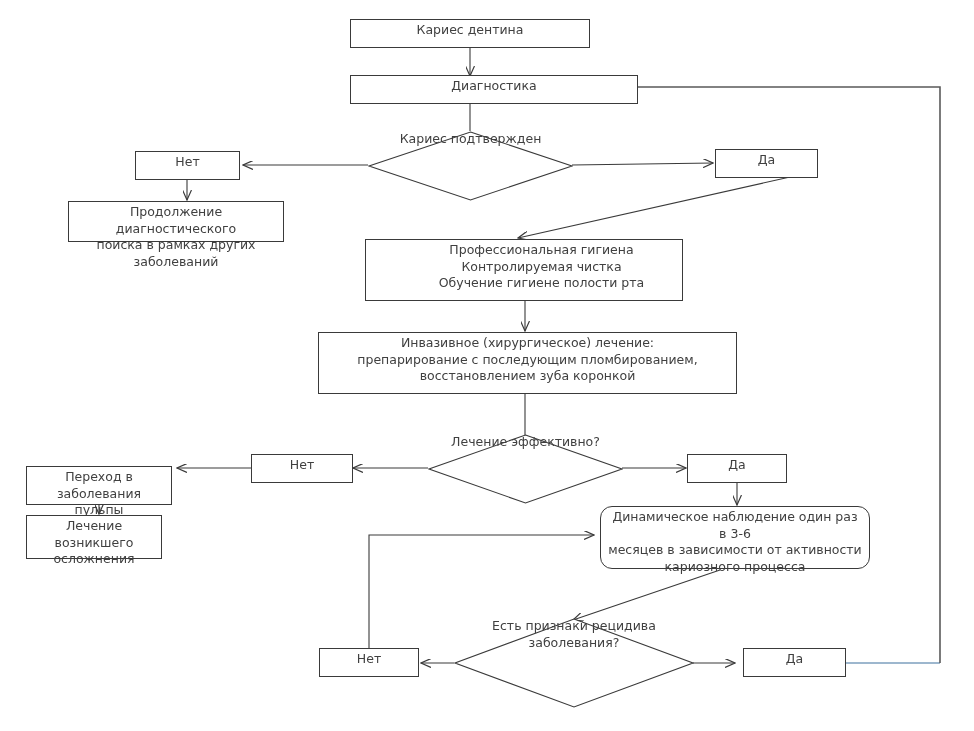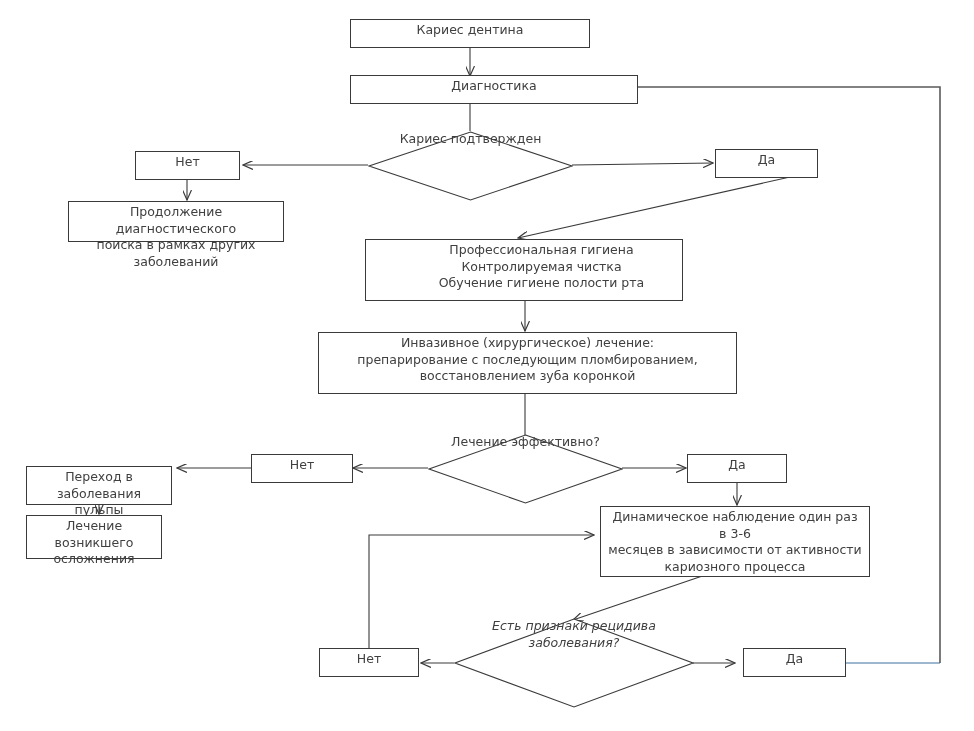--- a/index.html
+++ b/index.html
@@ -176,27 +176,27 @@
   <div class="node process" style="left:26px; top:466px; width:146px; height:39px;">
     <span>Переход в
 заболевания пульпы</span>
   </div>
 
   <div class="node process" style="left:26px; top:515px; width:136px; height:44px;">
     <span>Лечение возникшего
 осложнения</span>
   </div>
 
-  <div class="node process" style="left:600px; top:506px; width:270px; height:71px;">
+  <div class="node process" style="left:600px; top:506px; width:270px; height:63px;border-radius:12px;">
     <span>Динамическое наблюдение один раз в 3-6
 месяцев в зависимости от активности
 кариозного процесса</span>
   </div>
 
-  <div class="node decision" style="left:454px; top:618px; width:240px; height:90px;font-style:italic;">
+  <div class="node decision" style="left:454px; top:618px; width:240px; height:90px;">
     <svg class="decision-shape" viewBox="0 0 240 90" preserveAspectRatio="none">
       <polygon points="120,1 239,45 120,89 1,45" fill="#ffffff" stroke="#3a3a3a" stroke-width="1.1" vector-effect="non-scaling-stroke"></polygon>
     </svg>
     <span class="decision-label">Есть признаки рецидива
 заболевания?</span>
   </div>
 
   <div class="node process" style="left:319px; top:648px; width:100px; height:29px;">
     <span>Нет</span>
   </div>

